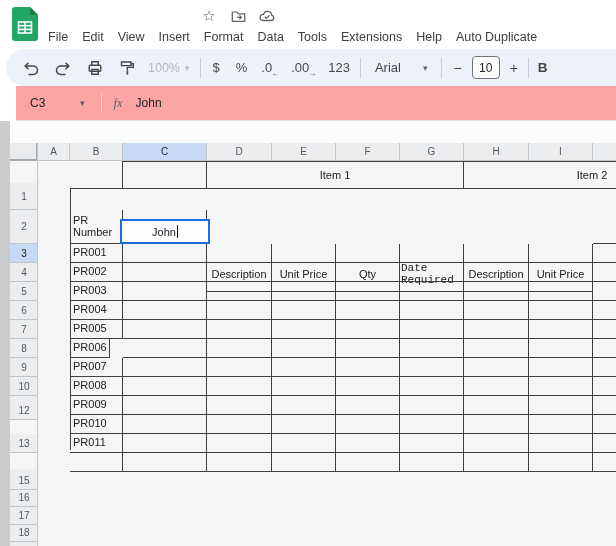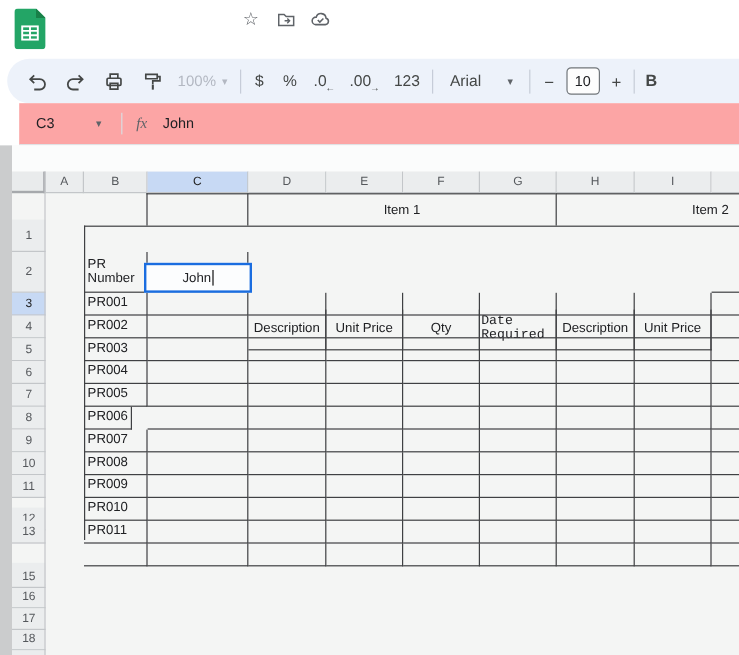--- a/index.html
+++ b/index.html
@@ -91,20 +91,32 @@
           <path d="M7.5 10.5 h4.5 M10 8.3 l2.2 2.2 -2.2 2.2" fill="none" stroke="#5f6368" stroke-width="1.3"></path>
         </svg>
       </span>
       <span class="t-ic">
         <svg width="18" height="16" viewBox="0 0 18 16">
           <path d="M5 12.5 h8.1 a2.7 2.7 0 0 0 .6 -5.3 a4.2 4.2 0 0 0 -8.2 -0.9 A3.1 3.1 0 0 0 5 12.5 z" fill="none" stroke="#5f6368" stroke-width="1.3"></path>
           <path d="M6.8 8.7 l1.7 1.7 3 -3" fill="none" stroke="#5f6368" stroke-width="1.3"></path>
         </svg>
       </span>
     </div>
+    <nav id="menu-row">
+        <span class="menu-item">File</span>
+        <span class="menu-item">Edit</span>
+        <span class="menu-item">View</span>
+        <span class="menu-item">Insert</span>
+        <span class="menu-item">Format</span>
+        <span class="menu-item">Data</span>
+        <span class="menu-item">Tools</span>
+        <span class="menu-item">Extensions</span>
+        <span class="menu-item">Help</span>
+        <span class="menu-item">Auto Duplicate</span>
+      </nav>
   </div>
 
   <div id="toolbar">
     <svg class="tb-ic" style="margin-left:16px" viewBox="0 0 18 18">
       <path d="M6.5 3.8 L3.2 7 l3.3 3.2 M3.2 7 h8 a4.3 4.3 0 0 1 0 8.6 H6.5" fill="none" stroke="#444746" stroke-width="1.5"></path>
     </svg>
     <svg class="tb-ic" style="margin-left:14px" viewBox="0 0 18 18">
       <g transform="translate(18,0) scale(-1,1)">
         <path d="M6.5 3.8 L3.2 7 l3.3 3.2 M3.2 7 h8 a4.3 4.3 0 0 1 0 8.6 H6.5" fill="none" stroke="#444746" stroke-width="1.5"></path>
       </g>
@@ -168,21 +180,21 @@
         <div class="row-h" style="top: 89px; height: 34px;">2</div>
         <div class="row-h sel" style="top: 123px; height: 19px;">3</div>
         <div class="row-h" style="top: 142px; height: 19px;">4</div>
         <div class="row-h" style="top: 161px; height: 19px;">5</div>
         <div class="row-h" style="top: 180px; height: 19px;">6</div>
         <div class="row-h" style="top: 199px; height: 19px;">7</div>
         <div class="row-h" style="top: 218px; height: 19px;">8</div>
         <div class="row-h" style="top: 237px; height: 19px;">9</div>
         <div class="row-h" style="top: 256px; height: 19px;">10</div>
         <div class="row-h" style="top: 275px; height: 19px; text-align: right;">11</div>
-        <div class="row-h" style="top: 302px; height: 19px;">12</div>
+        <div class="row-h" style="top: 280px; height: 19px;">12</div>
         <div class="row-h" style="top: 313px; height: 19px;">13</div>
         <div class="row-h" style="top: 348px; height: 19px;">14</div>
         <div class="row-h" style="top: 351px; height: 17.5px;">15</div>
         <div class="row-h" style="top: 368.5px; height: 17.5px;">16</div>
         <div class="row-h" style="top: 386px; height: 17.5px;">17</div>
         <div class="row-h" style="top: 403.5px; height: 17.5px;">18</div>
         <div class="row-h" style="top: 421px; height: 17.5px;">19</div>
       </div>
     <div id="gutter-vline"></div>
     <div id="table">

